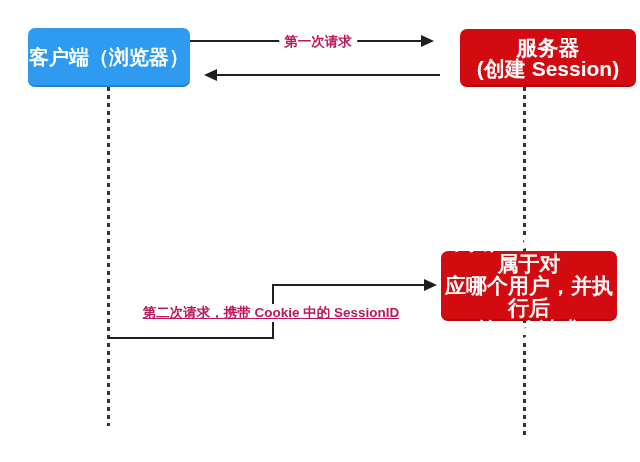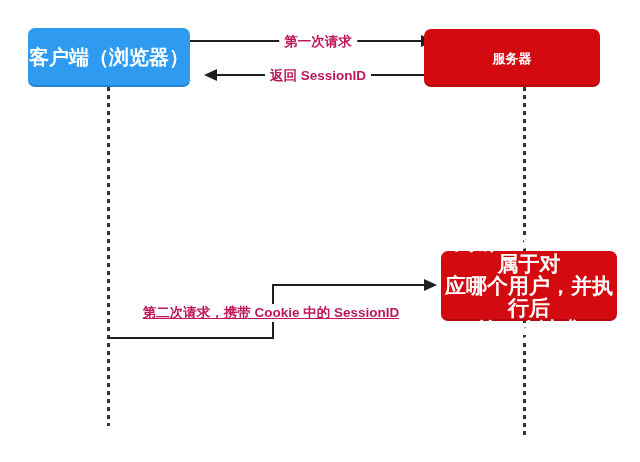--- a/index.html
+++ b/index.html
@@ -26,21 +26,21 @@
     flex-direction:column;
     align-items:center;
     justify-content:center;
     text-align:center;
     z-index:5;
     box-shadow:inset 0 -2px 0 rgba(0,0,0,0.15);
   }
   .node.blue{background:var(--blue);}
   .node.red{background:var(--red);}
   .client{left:28px;top:28px;width:162px;height:59px;font-size:20px;}
-  .server{left:424px;top:29px;width:176px;height:58px;font-size:13px;line-height:21px;}
+  .server{left:460px;top:29px;width:176px;height:58px;font-size:21px;line-height:21px;}
   .process{left:441px;top:251px;width:176px;height:70px;font-size:21px;line-height:22px;z-index:6;}
   
   .lifeline{
     position:absolute;
     width:3px;
     background:repeating-linear-gradient(to bottom,var(--dash) 0 4px,transparent 4px 8px);
     z-index:1;
   }
   .lifeline.left{left:107px;top:87px;height:339px;}
   .lifeline.right{left:523px;top:87px;height:350px;}
@@ -83,34 +83,34 @@
 
   <div class="lifeline left"></div>
   <div class="lifeline right"></div>
 
   <div class="seg h seg1"></div>
   <div class="head right head1"></div>
   <div class="arrow-label lbl1">第一次请求</div>
 
   <div class="seg h seg2"></div>
   <div class="head left head2"></div>
-  <div class="arrow-label lbl2">返回 SessionID</div>
 
   <div class="seg h seg3a"></div>
   <div class="seg v seg3b"></div>
   <div class="seg h seg3c"></div>
   <div class="head right head3"></div>
   <div class="arrow-label lbl3">第二次请求，携带 Cookie 中的 SessionID</div>
 
   <div class="node blue client">
     <span>客户端（浏览器）</span>
   </div>
 
   <div class="node red server">
     <div>服务器</div>
+    <div>(创建 Session)</div>
   </div>
 
   <div class="node red process">
     <div>判断 SessionID 属于对</div>
     <div>应哪个用户，并执行后</div>
     <div>第二次请求</div>
   </div>
 
 </div>
 

